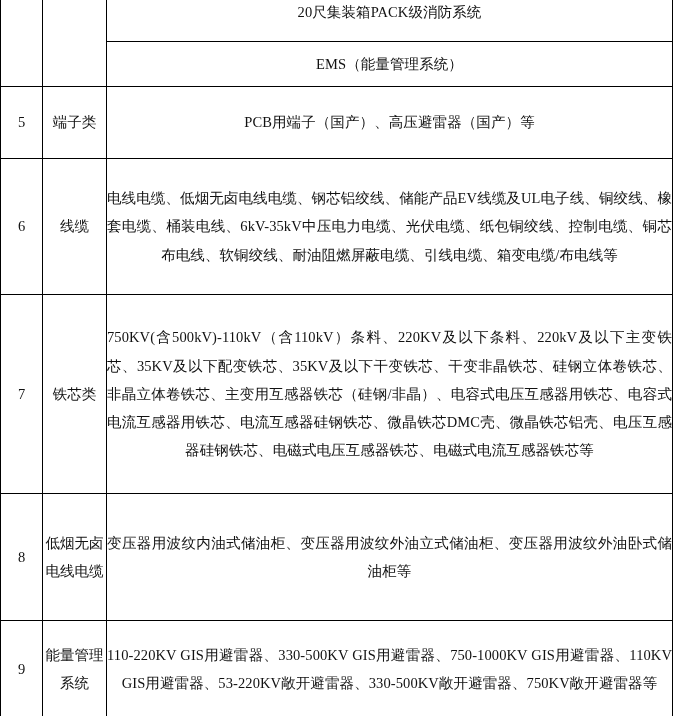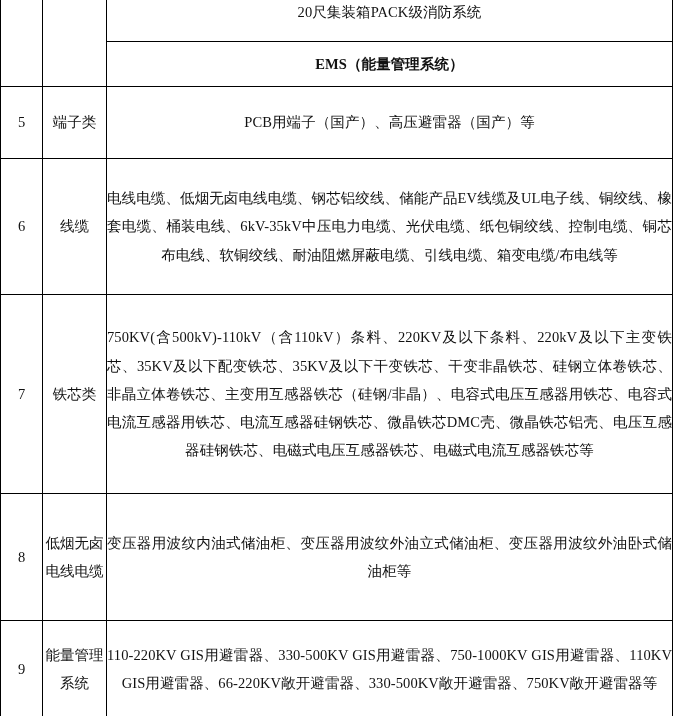--- a/index.html
+++ b/index.html
@@ -78,21 +78,21 @@
       <col class="c-body">
     </colgroup>
     <tbody>
 
       <tr>
         <td class="num" rowspan="2"></td>
         <td class="cat" rowspan="2"></td>
         <td class="body single" style="height:58px;">20尺集装箱PACK级消防系统</td>
       </tr>
       <tr>
-        <td class="body single" style="height:44px;font-weight:bold;">EMS（能量管理系统）</td>
+        <td class="body single" style="height:44px;">EMS（能量管理系统）</td>
       </tr>
 
       <tr>
         <td class="num" style="height:71px;">5</td>
         <td class="cat">端子类</td>
         <td class="body single">PCB用端子（国产）、高压避雷器（国产）等</td>
       </tr>
 
       <tr>
         <td class="num" style="height:135px;">6</td>
@@ -108,18 +108,18 @@
 
       <tr>
         <td class="num" style="height:126px;">8</td>
         <td class="cat">低烟无卤电线电缆</td>
         <td class="body">变压器用波纹内油式储油柜、变压器用波纹外油立式储油柜、变压器用波纹外油卧式储油柜等</td>
       </tr>
 
       <tr>
         <td class="num" style="height:96px;">9</td>
         <td class="cat">能量管理系统</td>
-        <td class="body">110-220KV GIS用避雷器、330-500KV GIS用避雷器、750-1000KV GIS用避雷器、110KV GIS用避雷器、66-220KV敞开避雷器、330-500KV敞开避雷器、750KV敞开避雷器等</td>
+        <td class="body">110-220KV GIS用避雷器、330-500KV GIS用避雷器、750-1000KV GIS用避雷器、110KV GIS用避雷器、53-220KV敞开避雷器、330-500KV敞开避雷器、750KV敞开避雷器等</td>
       </tr>
 
     </tbody>
   </table>
 </div>
 
 </body></html>

